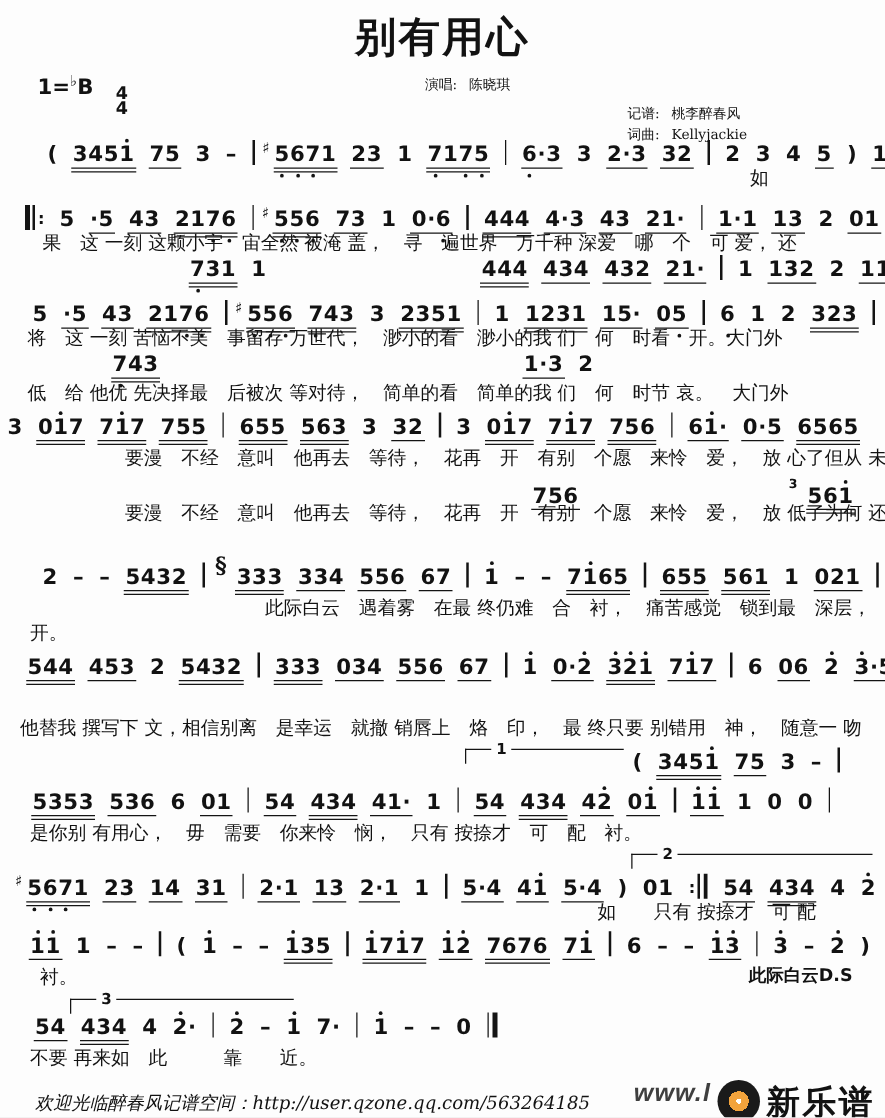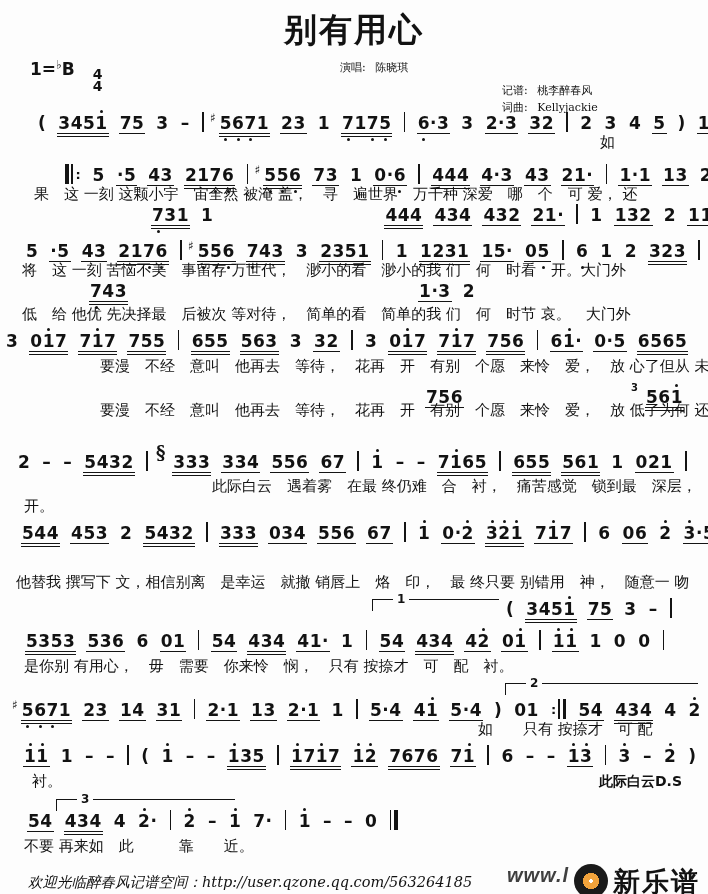--- a/index.html
+++ b/index.html
@@ -39,24 +39,24 @@
   .sharp{font-weight:bold;font-size:12px;vertical-align:7px;margin-right:-2px;}
   .segno{font-weight:bold;font-size:18px;position:relative;top:-9px;margin:0 2px;
          font-family:"DejaVu Serif",serif;}
   .gapx{display:inline-block;width:40px;}
   .trip{font-weight:bold;font-size:10px;vertical-align:12px;margin:0 2px;}
   .volta{position:absolute;height:11px;border-top:1.6px solid #141414;border-left:1.6px solid #141414;}
   .vlabel{position:absolute;top:-8px;left:20px;background:#fdfdfd;padding:0 4px;
           font-size:12px;font-weight:bold;}
   
   #sys1 .mrow{padding-left:32px;} #sys1 .lrow{padding-left:600px;}
-  #sys2 .mrow{padding-left:14px;margin-left:45px;} #sys2 .lrow{padding-left:34px;} #sys2 .arow{padding-left:146px;}
+  #sys2 .mrow{padding-left:14px;} #sys2 .lrow{padding-left:34px;} #sys2 .arow{padding-left:146px;}
   #sys3 .mrow{padding-left:20px;} #sys3 .lrow{padding-left:22px;} #sys3 .arow{padding-left:84px;}
   #sys4 .mrow{} #sys4 .lrow{padding-left:100px;} #sys4 .arow{padding-left:420px;}
-  #sys5 .mrow{padding-left:12px;margin-top:28px;} #sys5 .lyr1{padding-left:212px;} #sys5 .lyr2{padding-left:24px;}
+  #sys5 .mrow{padding-left:28px;margin-top:28px;} #sys5 .lyr1{padding-left:212px;} #sys5 .lyr2{padding-left:24px;}
   #sys6 .mrow{padding-left:16px;} #sys6 .lrow{padding-left:16px;margin-top:24px;}
   #v1row{position:relative;height:30px;margin-bottom:2px;}
   #v1row .mrow{padding-left:500px;}
   #v1row .volta{left:372px;width:126px;top:3px;}
   #sys7 .mrow{padding-left:20px;} #sys7 .lrow{padding-left:24px;}
   #sys8{position:relative;padding-top:11px;}
   #sys8 .volta{left:505px;width:192px;top:3px;}
   #sys8 .mrow{padding-left:12px;} #sys8 .lrow{padding-left:478px;}
   #sys9 .mrow{padding-left:18px;} #sys9 .lrow{padding-left:32px;display:flex;}
   #sys9 .ds{margin-left:auto;padding-right:26px;font-weight:bold;font-size:14px;}

